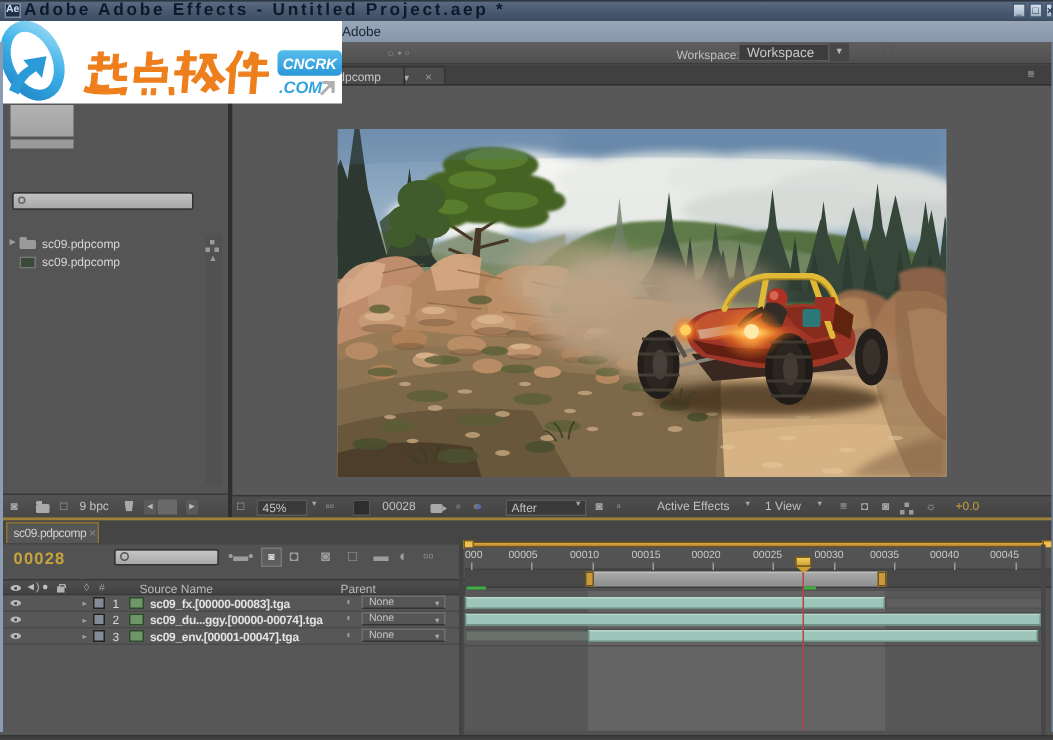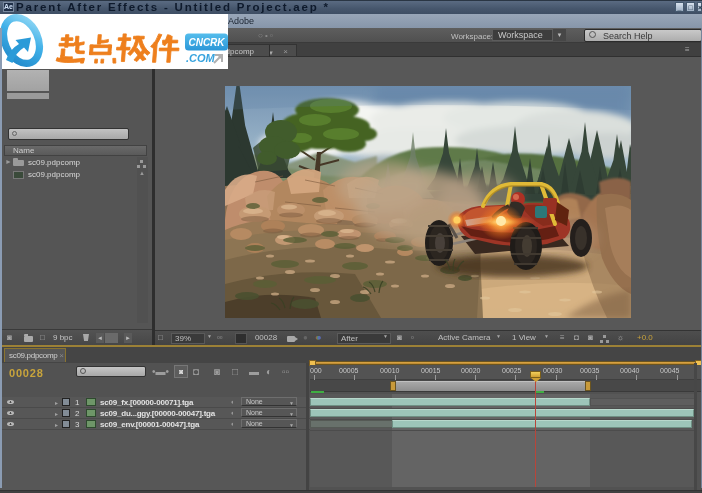--- a/index.html
+++ b/index.html
@@ -71,42 +71,40 @@
 .lbar{height:8px;background:#9dc5b9;border:1px solid #6f9084;border-top-color:#b8d8cc;}
 .cfi{position:absolute;top:2px;font-size:8px;color:#a8a8a8;}
 .cft{position:absolute;top:2px;height:11px;font-size:8px;line-height:10px;color:#c0c0c0;}
 .pfi{position:absolute;top:3px;font-size:8px;color:#a8a8a8;}
 .wm{position:absolute;}
 </style></head>
 <body>
 <div id="page">
   <div class="abs" id="titlebar"></div>
   <div class="abs" id="aeicon">Ae</div>
-  <div class="abs" id="titletext">Parent After Effects - Untitled Project.aep *</div>
+  <div class="abs" id="titletext">Adobe Adobe Effects - Untitled Project.aep *</div>
   <div class="abs winbtn" style="left:675px;">_</div>
   <div class="abs winbtn" style="left:686px;">□</div>
   <div class="abs winbtn" style="left:697px;width:5px;">×</div>
   <div class="abs" id="menubar"></div>
   <div class="abs" style="left:0;top:28px;width:2px;height:460px;background:#8b9cb3;z-index:50;"></div>
   <div class="abs" style="left:701px;top:28px;width:1px;height:460px;background:#76849a;z-index:50;"></div>
   <div class="abs" id="helpitem">Adobe</div>
   <div class="abs" id="toolbar"></div>
   <div class="abs" style="left:258px;top:31px;color:#8a8a8a;font-size:8px;">○ • ▫</div>
   <div class="abs" id="wslabel">Workspace:</div>
   <div class="abs" id="wsdrop">Workspace</div>
   <div class="abs" id="wsarr">▼</div>
-  <div class="abs" id="searchbox">Search Help</div>
   <div class="abs" style="left:589px;top:31px;width:7px;height:7px;border:1px solid #555;border-radius:50%;"></div>
 
   <div class="abs" id="projpanel">
     <div class="abs" id="thumb"></div>
     <div class="abs" id="thumb2"></div>
     <div class="abs" id="projsearch"></div>
     <div class="abs" style="left:12px;top:88px;width:5px;height:5px;border:1px solid #666;border-radius:50%;"></div>
-    <div class="abs" id="namehdr">Name</div>
     <div class="abs pitem" style="left:5px;top:115px;color:#9a9a9a;font-size:7px;">►</div>
     <div class="abs" style="left:13px;top:117px;width:11px;height:6px;background:#9a9a9a;border-radius:0 1px 1px 1px;"></div>
     <div class="abs" style="left:13px;top:115px;width:5px;height:2px;background:#9a9a9a;border-radius:1px 1px 0 0;"></div>
     <div class="abs pitem" style="left:28px;top:115px;">sc09.pdpcomp</div>
     <div class="abs" style="left:13px;top:128px;width:11px;height:8px;background:#3a4a3a;border:1px solid #777;"></div>
     <div class="abs pitem" style="left:28px;top:127px;">sc09.pdpcomp</div>
     <div class="abs" id="pscroll"></div>
     <div class="abs ihier" style="left:140px;top:117px;"></div>
     <div class="abs" style="left:139px;top:127px;width:8px;height:7px;color:#9a9a9a;font-size:6px;">▲</div>
     <div class="abs" id="projfoot">
@@ -431,35 +429,35 @@
 <g stroke="#3a4024" stroke-width="1.2" fill="none" opacity="0.9">
  <path d="M225 184 q-2 -8 -5 -10 M228 185 q0 -9 2 -12 M232 184 q3 -7 7 -9"></path>
  <path d="M150 206 q-2 -8 -6 -10 M154 207 q1 -9 4 -12 M146 208 q-4 -6 -8 -7"></path>
  <path d="M60 222 q-2 -8 -6 -10 M65 223 q1 -9 4 -12 M55 224 q-4 -6 -9 -7"></path>
 </g>
 <path d="M0 0 L406 0 L406 24 Q200 14 0 24 Z" fill="#587ba0" opacity="0.2"></path>
 </svg>
     </div>
     <div class="abs" id="compfoot">
       <span class="cfi" style="left:3px;">□</span>
-      <span class="cft" style="left:16px;width:34px;border:1px solid #5a5a5a;background:#3a3a3a;padding-left:3px;">39%</span>
+      <span class="cft" style="left:16px;width:34px;border:1px solid #5a5a5a;background:#3a3a3a;padding-left:3px;">45%</span>
         <span class="cfi" style="left:52px;font-size:5px;">▼</span>
       <span class="cfi" style="left:62px;">▫▫</span>
       <span class="cft" style="left:80px;width:12px;background:#2e2e2e;border:1px solid #555;"></span>
       <span class="cft" style="left:95px;width:32px;text-align:center;">00028</span>
       <span class="icam abs" style="left:132px;top:5px;"></span>
       <span class="cfi" style="left:148px;color:#666;">●</span>
       <span class="cfi" style="left:160px;"><b style="color:#b05545;">●</b><b style="color:#4a9a5a;margin-left:-4px;">●</b><b style="color:#5a6ab0;margin-left:-4px;">●</b></span>
       <span class="cft" style="left:182px;width:54px;border:1px solid #5a5a5a;background:#3a3a3a;padding-left:3px;">After</span>
         <span class="cfi" style="left:228px;font-size:5px;">▼</span>
       <span class="cfi" style="left:242px;">◙</span>
       <span class="cfi" style="left:256px;">▫</span>
-      <span class="cft" style="left:281px;width:72px;padding-left:2px;">Active Camera</span>
+      <span class="cft" style="left:281px;width:72px;padding-left:2px;">Active Effects</span>
         <span class="cfi" style="left:341px;font-size:5px;">▼</span>
-      <span class="cft" style="left:355px;width:46px;padding-left:2px;">1 View</span>
+      <span class="cft" style="left:343px;width:46px;padding-left:2px;text-align:center;">1 View</span>
         <span class="cfi" style="left:389px;font-size:5px;">▼</span>
       <span class="cfi" style="left:405px;">≡</span>
       <span class="cfi" style="left:419px;">◘</span>
       <span class="cfi" style="left:433px;">◙</span>
       <span class="ihier abs" style="left:448px;top:4px;"></span>
       <span class="cfi" style="left:462px;">☼</span>
       <span class="cfi" style="left:482px;color:#c8a23c;">+0.0</span>
     </div>
   </div>
 
@@ -471,38 +469,48 @@
     <div class="abs" style="left:80px;top:21px;width:6px;height:6px;border:1px solid #555;border-radius:50%;"></div>
     <div class="abs tlico" style="left:152px;">•▬•</div>
     <div class="abs" style="left:174px;top:18px;width:14px;height:13px;background:#5d5d5d;border:1px solid #777;color:#ddd;font-size:7px;line-height:12px;text-align:center;">◙</div>
     <div class="abs tlico" style="left:193px;">◘</div>
     <div class="abs tlico" style="left:214px;">◙</div>
     <div class="abs tlico" style="left:232px;">□</div>
     <div class="abs tlico" style="left:249px;">▬</div>
     <div class="abs tlico" style="left:266px;">◐</div>
     <div class="abs tlico" style="left:282px;">▫▫</div>
 
+    <div class="abs" id="tlhdr">
+      <span class="abs" style="left:7px;top:3px;width:7px;height:4px;background:radial-gradient(circle at 50% 55%,#4a4a4a 0 0.8px,#bcbcbc 1.2px);border-radius:50%;"></span>
+      <span class="abs hico" style="left:17px;">◄)</span>
+      <span class="abs hico" style="left:28px;">●</span>
+      <span class="abs ilock" style="left:38px;top:4px;"></span>
+      <span class="abs" style="left:56px;top:2px;font-size:7px;color:#999;">◊</span>
+      <span class="abs" style="left:66px;top:2px;font-size:7px;color:#999;">#</span>
+      <span class="abs" style="left:93px;top:1px;font-size:8px;color:#bbb;">Source Name</span>
+      <span class="abs" style="left:227px;top:1px;font-size:8px;color:#bbb;">Parent</span>
+    </div>
 
     <div class="abs trow" style="top:50px;">
         <span class="eye"></span>
         <span class="tri">►</span>
         <span class="chip"></span>
         <span class="num">1</span>
         <span class="fico"></span>
-        <span class="lname">sc09_fx.[00000-00071].tga</span>
+        <span class="lname">sc09_fx.[00000-00083].tga</span>
         <span class="plink">◖</span>
         <span class="pdrop">None<i>▼</i></span>
       </div>
     <div class="abs trow" style="top:61px;">
         <span class="eye"></span>
         <span class="tri">►</span>
         <span class="chip"></span>
         <span class="num">2</span>
         <span class="fico"></span>
-        <span class="lname">sc09_du...ggy.[00000-00047].tga</span>
+        <span class="lname">sc09_du...ggy.[00000-00074].tga</span>
         <span class="plink">◖</span>
         <span class="pdrop">None<i>▼</i></span>
       </div>
     <div class="abs trow" style="top:72px;">
         <span class="eye"></span>
         <span class="tri">►</span>
         <span class="chip"></span>
         <span class="num">3</span>
         <span class="fico"></span>
         <span class="lname">sc09_env.[00001-00047].tga</span>

